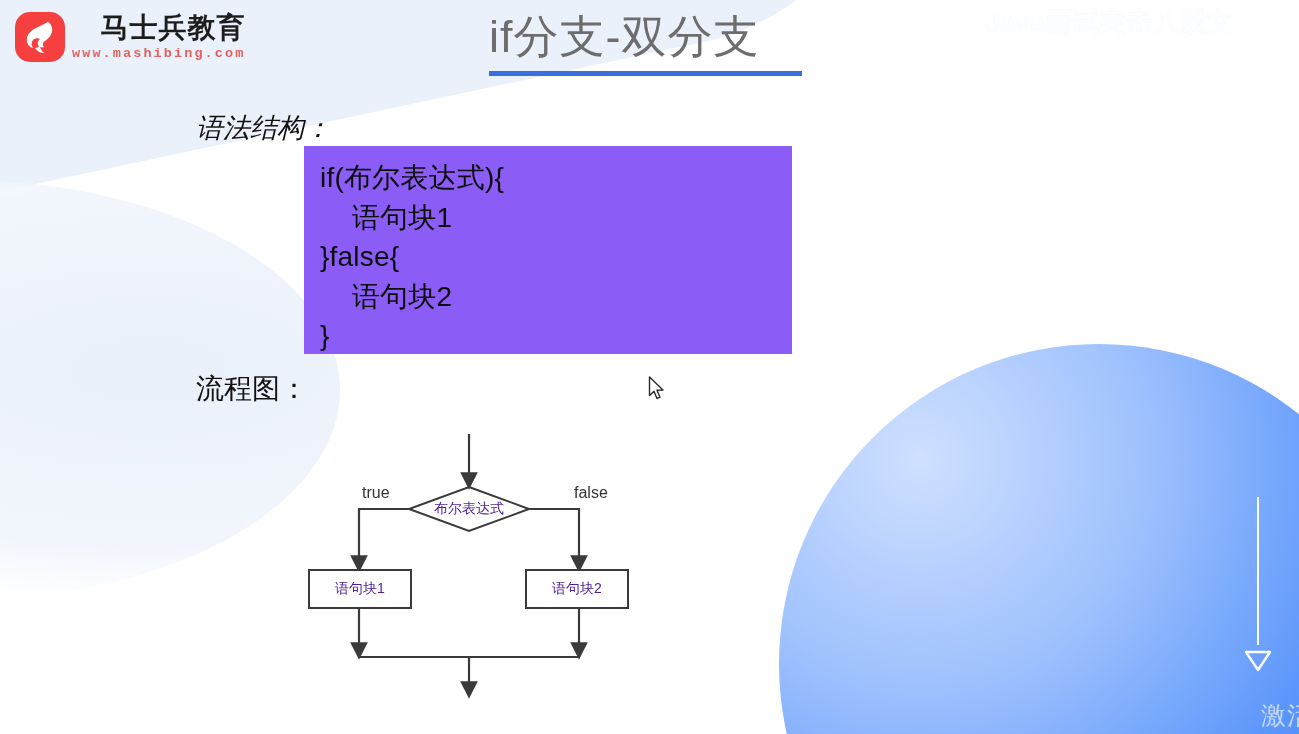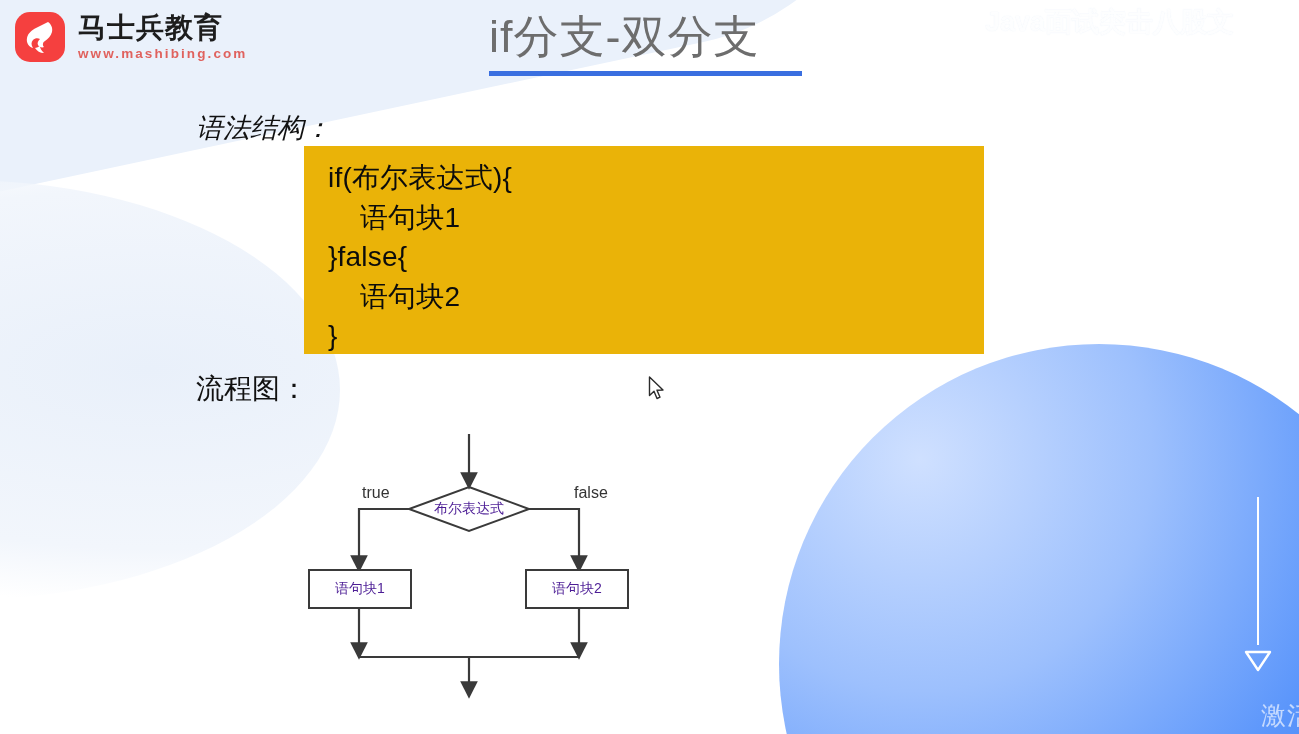--- a/index.html
+++ b/index.html
@@ -117,21 +117,22 @@
     border-left: 8px solid #ffffff;
   }
 
   
   .logo-wrap {
     position: absolute;
     left: 15px;
     top: 12px;
     display: flex;
     align-items: center;
-    gap: 13px;
+    gap: 7px;
+    text-align: right;
   }
   .logo-mark {
     width: 50px;
     height: 50px;
     border-radius: 15px;
     background: #f5403f;
     position: relative;
     flex: none;
   }
   .logo-text-col { display: flex; flex-direction: column; justify-content: center; }
@@ -141,20 +142,21 @@
     color: #1d1d1d;
     letter-spacing: 1px;
     line-height: 1.05;
   }
   .logo-url {
     font-size: 13.5px;
     color: #e0625e;
     letter-spacing: 2.1px;
     margin-top: 3px;
     font-weight: bold;
+    font-family: Liberation Mono, monospace;
   }
 
   
   .slide-title {
     position: absolute;
     left: 489px;
     top: 10px;
     font-size: 45px;
     color: #6d6d6d;
     letter-spacing: 1px;
@@ -177,25 +179,25 @@
     top: 110px;
     font-size: 27px;
     color: #111111;
     white-space: nowrap;
     font-style: italic;
   }
   .code-box {
     position: absolute;
     left: 304px;
     top: 146px;
-    width: 680px;
+    width: 488px;
     height: 208px;
-    background: #eab308;
+    background: #8b5cf6;
     box-sizing: border-box;
-    padding: 12px 0 0 24px;
+    padding: 12px 0 0 16px;
   }
   .code-line {
     font-size: 28px;
     color: #0c0c0c;
     line-height: 39.5px;
     white-space: pre;
     letter-spacing: .2px;
   }
   .label-flow {
     position: absolute;

